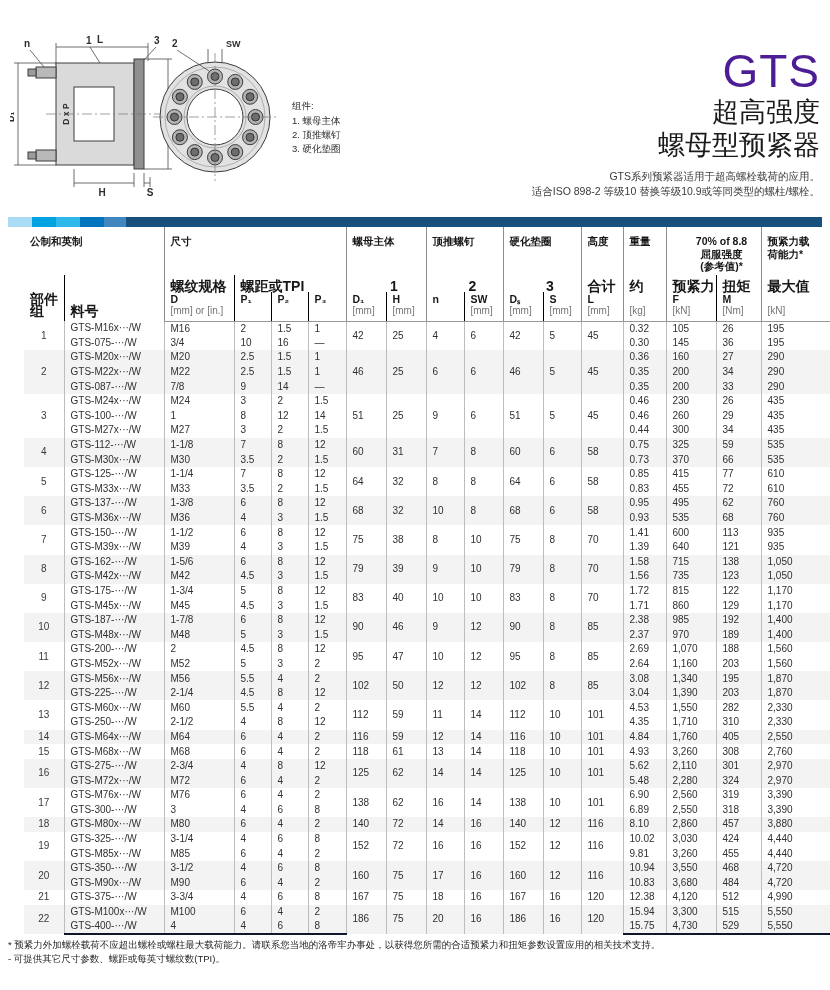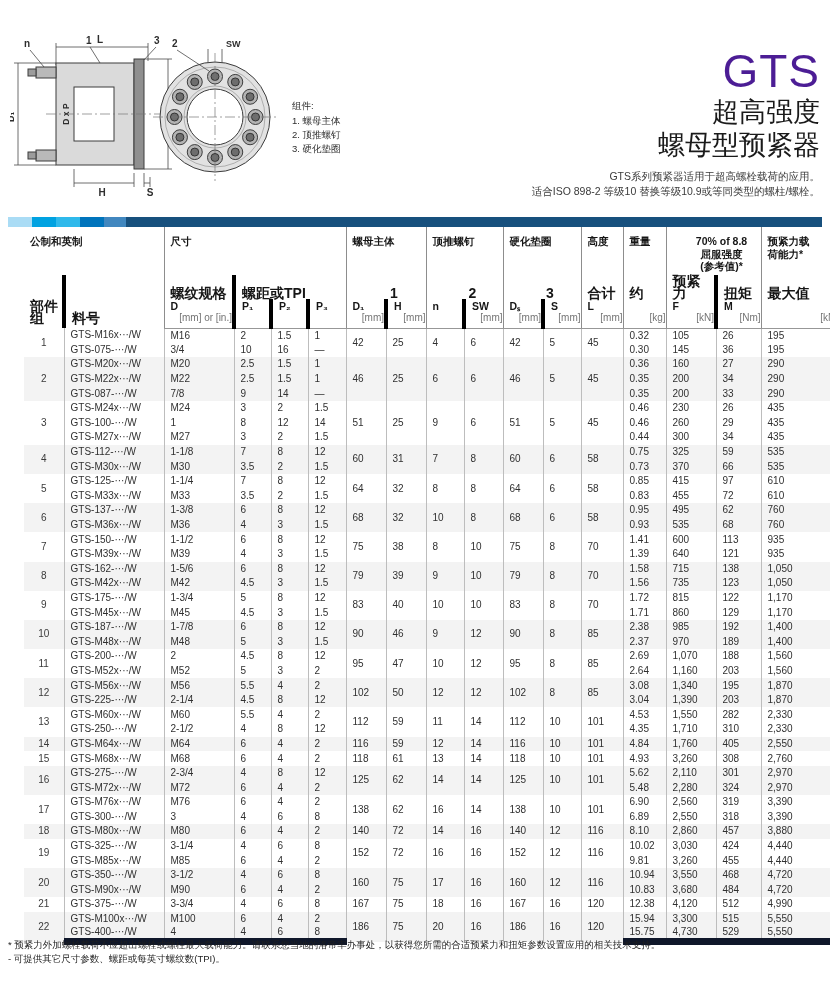--- a/index.html
+++ b/index.html
@@ -24,29 +24,29 @@
   .topbar div{height:10px;}
 
   
   table.main{position:absolute;left:24px;top:227px;width:814px;border-collapse:collapse;table-layout:fixed;}
   th,td{box-sizing:border-box;}
   th{font-weight:bold;color:#161616;text-align:left;}
   .hr1 th{vertical-align:top;padding:8px 0 2px 6px;font-size:10.5px;line-height:12.5px;}
   .hr2 th{font-size:14px;height:17px;padding:0 0 0 6px;vertical-align:bottom;line-height:12px;}
   .hr3 th{vertical-align:top;padding:1px 0 3px 6px;font-size:10.5px;line-height:12.5px;border-bottom:1px solid #979797;}
   .hr1 .ctr,.hr2 .ctr{text-align:center;padding-left:16px;}
-  .u{display:block;color:#747474;font-weight:400;font-size:10px;text-align:right;}
+  .u{display:block;color:#747474;font-weight:400;font-size:10px;}
   .lbl{display:block;min-height:12px;}
   th.maj{border-left:1px solid #8d8d8d;}
-  th.min{border-left:4px solid #000000;}
+  th.min{border-left:1px solid #000000;}
   th.vb{vertical-align:bottom;padding-bottom:4px;}
   td{font-size:10px;color:#303030;height:14.6px;line-height:12px;padding:0 0 0 6px;vertical-align:middle;border-left:1px solid #bdbdbd;}
   td.c-grp{border-left:none;text-align:center;padding:0;color:#3a3a3a;}
   tr.shaded{background:#f3f3f3;}
-  tbody tr:last-child td{border-bottom:7px solid #0f172a;}
+  tbody tr:last-child td{border-bottom:2px solid #0f172a;}
 
   
   .footnotes{position:absolute;left:8px;top:938px;font-size:9.5px;line-height:13.5px;color:#1f1f1f;}
 </style>
 </head>
 <body>
 
 <div class="page">
 
   <svg class="drawing" width="430" height="178" viewBox="0 0 430 178">
@@ -414,21 +414,21 @@
           <td>12</td>
           <td rowspan="2">64</td>
           <td rowspan="2">32</td>
           <td rowspan="2">8</td>
           <td rowspan="2">8</td>
           <td rowspan="2">64</td>
           <td rowspan="2">6</td>
           <td rowspan="2">58</td>
           <td>0.85</td>
           <td>415</td>
-          <td>97</td>
+          <td>77</td>
           <td>610</td>
         </tr>
         <tr>
           <td>GTS-M33x···/W</td>
           <td>M33</td>
           <td>3.5</td>
           <td>2</td>
           <td>1.5</td>
           <td>0.83</td>
           <td>455</td>

